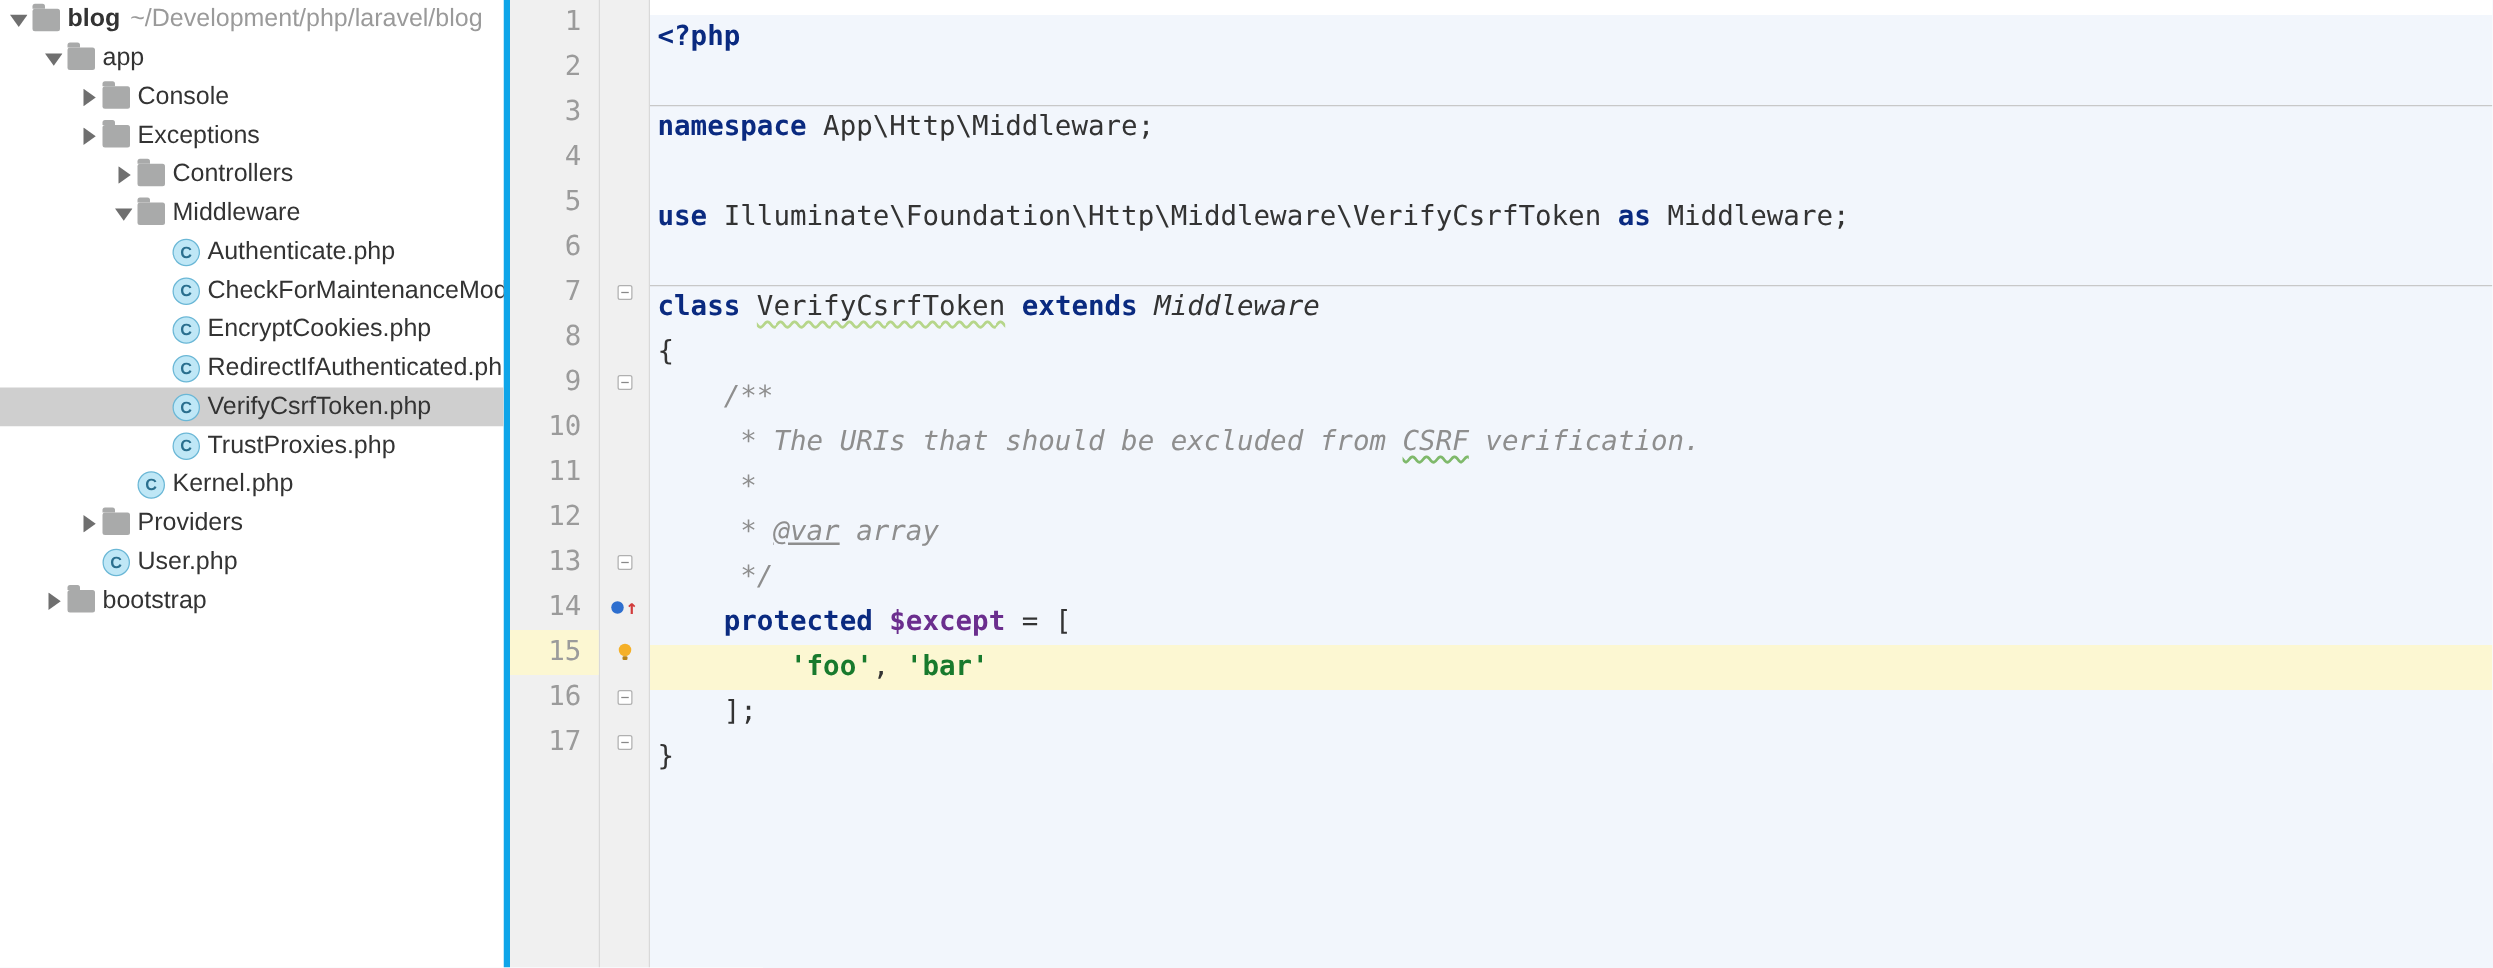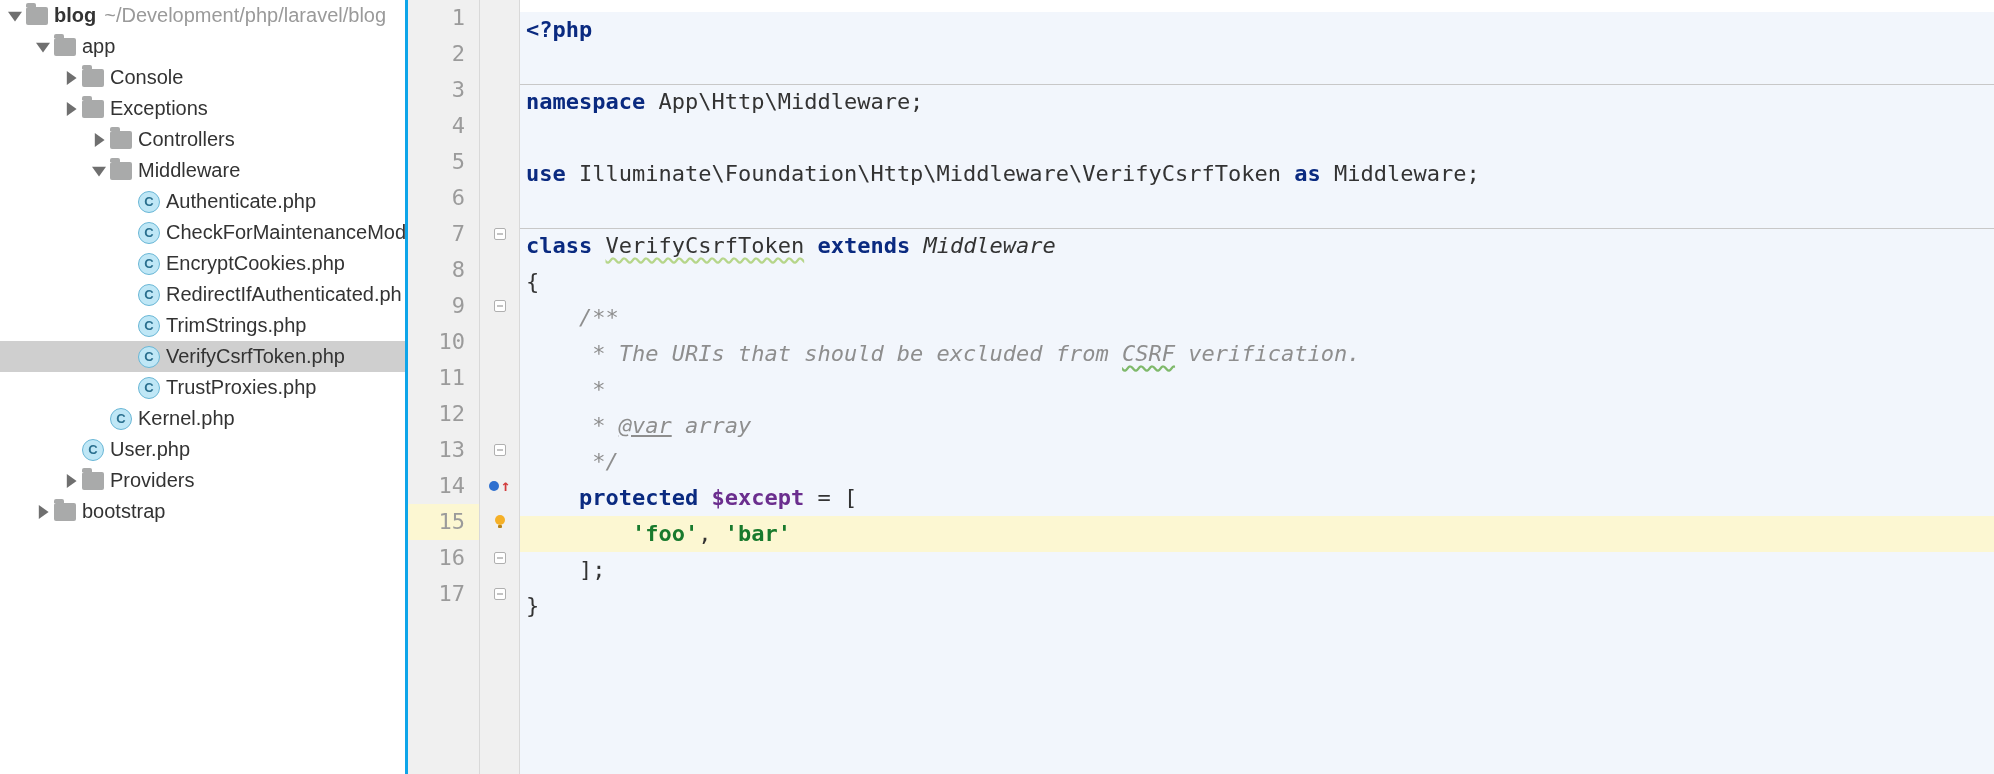--- a/index.html
+++ b/index.html
@@ -1,20 +1,20 @@
 <!DOCTYPE html>
 <html><head>
 <meta charset="utf-8">
 <style>
 * { box-sizing: border-box; margin: 0; padding: 0; }
 html, body { height: 100%; font-family: "Helvetica Neue", Arial, sans-serif; font-size: 20px; color: #333; overflow: hidden; }
 body { display: flex; width: 1994px; height: 774px; background: #fff; }
 
 
-.tree { width: 408px; height: 100%; border-right: 3px solid #0ea5e9; overflow: hidden; background: #fff; }
+.tree { width: 408px; height: 100%; border-right: 5px solid #0ea5e9; overflow: hidden; background: #fff; }
 .tree-row { display: flex; align-items: center; height: 31px; white-space: nowrap; user-select: none; cursor: default; }
 .tree-row.selected { background: #cfcfcf; }
 .tw { display:inline-block; width:14px; height:14px; margin-right:4px; flex-shrink:0; }
 .tw svg { display:block; }
 .ic { display:inline-flex; align-items:center; justify-content:center; width:22px; height:22px; margin-right:6px; flex-shrink:0; }
 .folder { width:22px; height:18px; background:#a9aaaa; border-radius:2px; position:relative; }
 .folder::before { content:""; position:absolute; top:-4px; left:0; width:10px; height:4px; background:#a9aaaa; border-radius:2px 2px 0 0; }
 .cfile { width:22px; height:22px; border-radius:50%; background:#bfe7f6; border:1px solid #6ab7d6; display:flex; align-items:center; justify-content:center; font: bold 13px/1 Arial; color:#2a6f8e; }
 .cfile::after { content:"C"; }
 .lbl { font-size:20px; color:#333; }
@@ -154,28 +154,20 @@
       <span class="lbl">EncryptCookies.php</span>
     </div>
     <div class="tree-row">
       <span class="indent" style="width: 120px;"></span>
       <span class="tw"></span>
       <span class="ic">
         <span class="cfile"></span>
       </span>
       <span class="lbl">RedirectIfAuthenticated.ph</span>
     </div>
-    <div class="tree-row">
-      <span class="indent" style="width: 120px;"></span>
-      <span class="tw"></span>
-      <span class="ic">
-        <span class="cfile"></span>
-      </span>
-      <span class="lbl">TrimStrings.php</span>
-    </div>
     <div class="tree-row selected">
       <span class="indent" style="width: 120px;"></span>
       <span class="tw"></span>
       <span class="ic">
         <span class="cfile"></span>
       </span>
       <span class="lbl">VerifyCsrfToken.php</span>
     </div>
     <div class="tree-row">
       <span class="indent" style="width: 120px;"></span>
@@ -188,37 +180,37 @@
     <div class="tree-row">
       <span class="indent" style="width: 92px;"></span>
       <span class="tw"></span>
       <span class="ic">
         <span class="cfile"></span>
       </span>
       <span class="lbl">Kernel.php</span>
     </div>
     <div class="tree-row">
       <span class="indent" style="width: 64px;"></span>
+      <span class="tw">
+        <svg viewBox="0 0 10 10" width="14" height="14">
+          <polygon points="2,0 9,5 2,10" fill="#6f6f6f"></polygon>
+        </svg>
+      </span>
+      <span class="ic">
+        <span class="folder"></span>
+      </span>
+      <span class="lbl">Providers</span>
+    </div>
+    <div class="tree-row">
+      <span class="indent" style="width: 64px;"></span>
       <span class="tw"></span>
       <span class="ic">
         <span class="cfile"></span>
       </span>
       <span class="lbl">User.php</span>
-    </div>
-    <div class="tree-row">
-      <span class="indent" style="width: 64px;"></span>
-      <span class="tw">
-        <svg viewBox="0 0 10 10" width="14" height="14">
-          <polygon points="2,0 9,5 2,10" fill="#6f6f6f"></polygon>
-        </svg>
-      </span>
-      <span class="ic">
-        <span class="folder"></span>
-      </span>
-      <span class="lbl">Providers</span>
     </div>
     <div class="tree-row">
       <span class="indent" style="width: 36px;"></span>
       <span class="tw">
         <svg viewBox="0 0 10 10" width="14" height="14">
           <polygon points="2,0 9,5 2,10" fill="#6f6f6f"></polygon>
         </svg>
       </span>
       <span class="ic">
         <span class="folder"></span>

